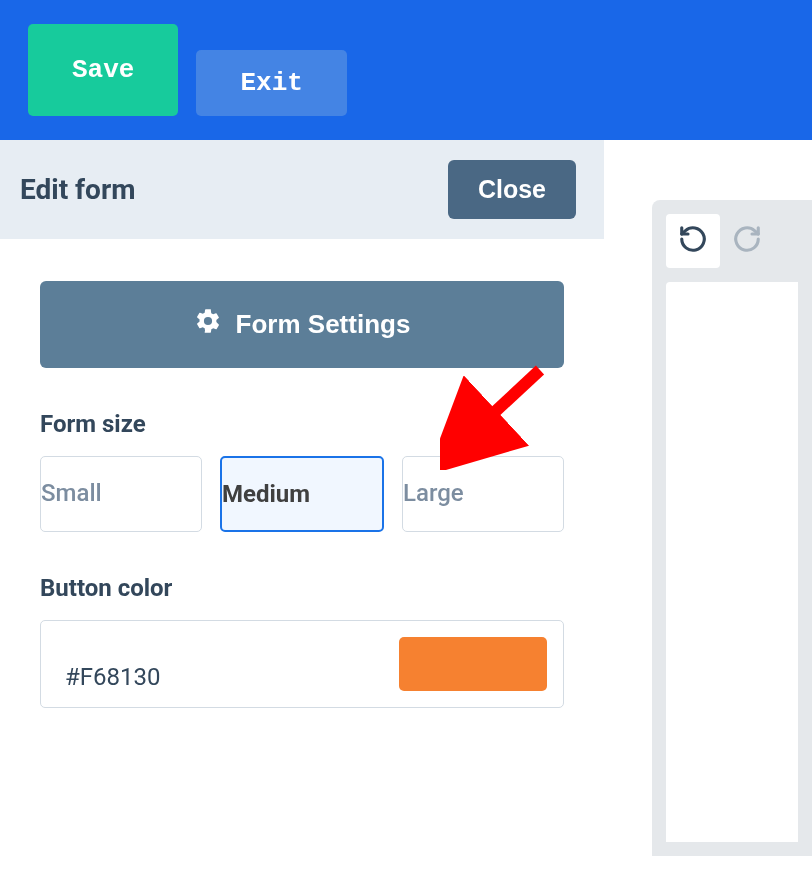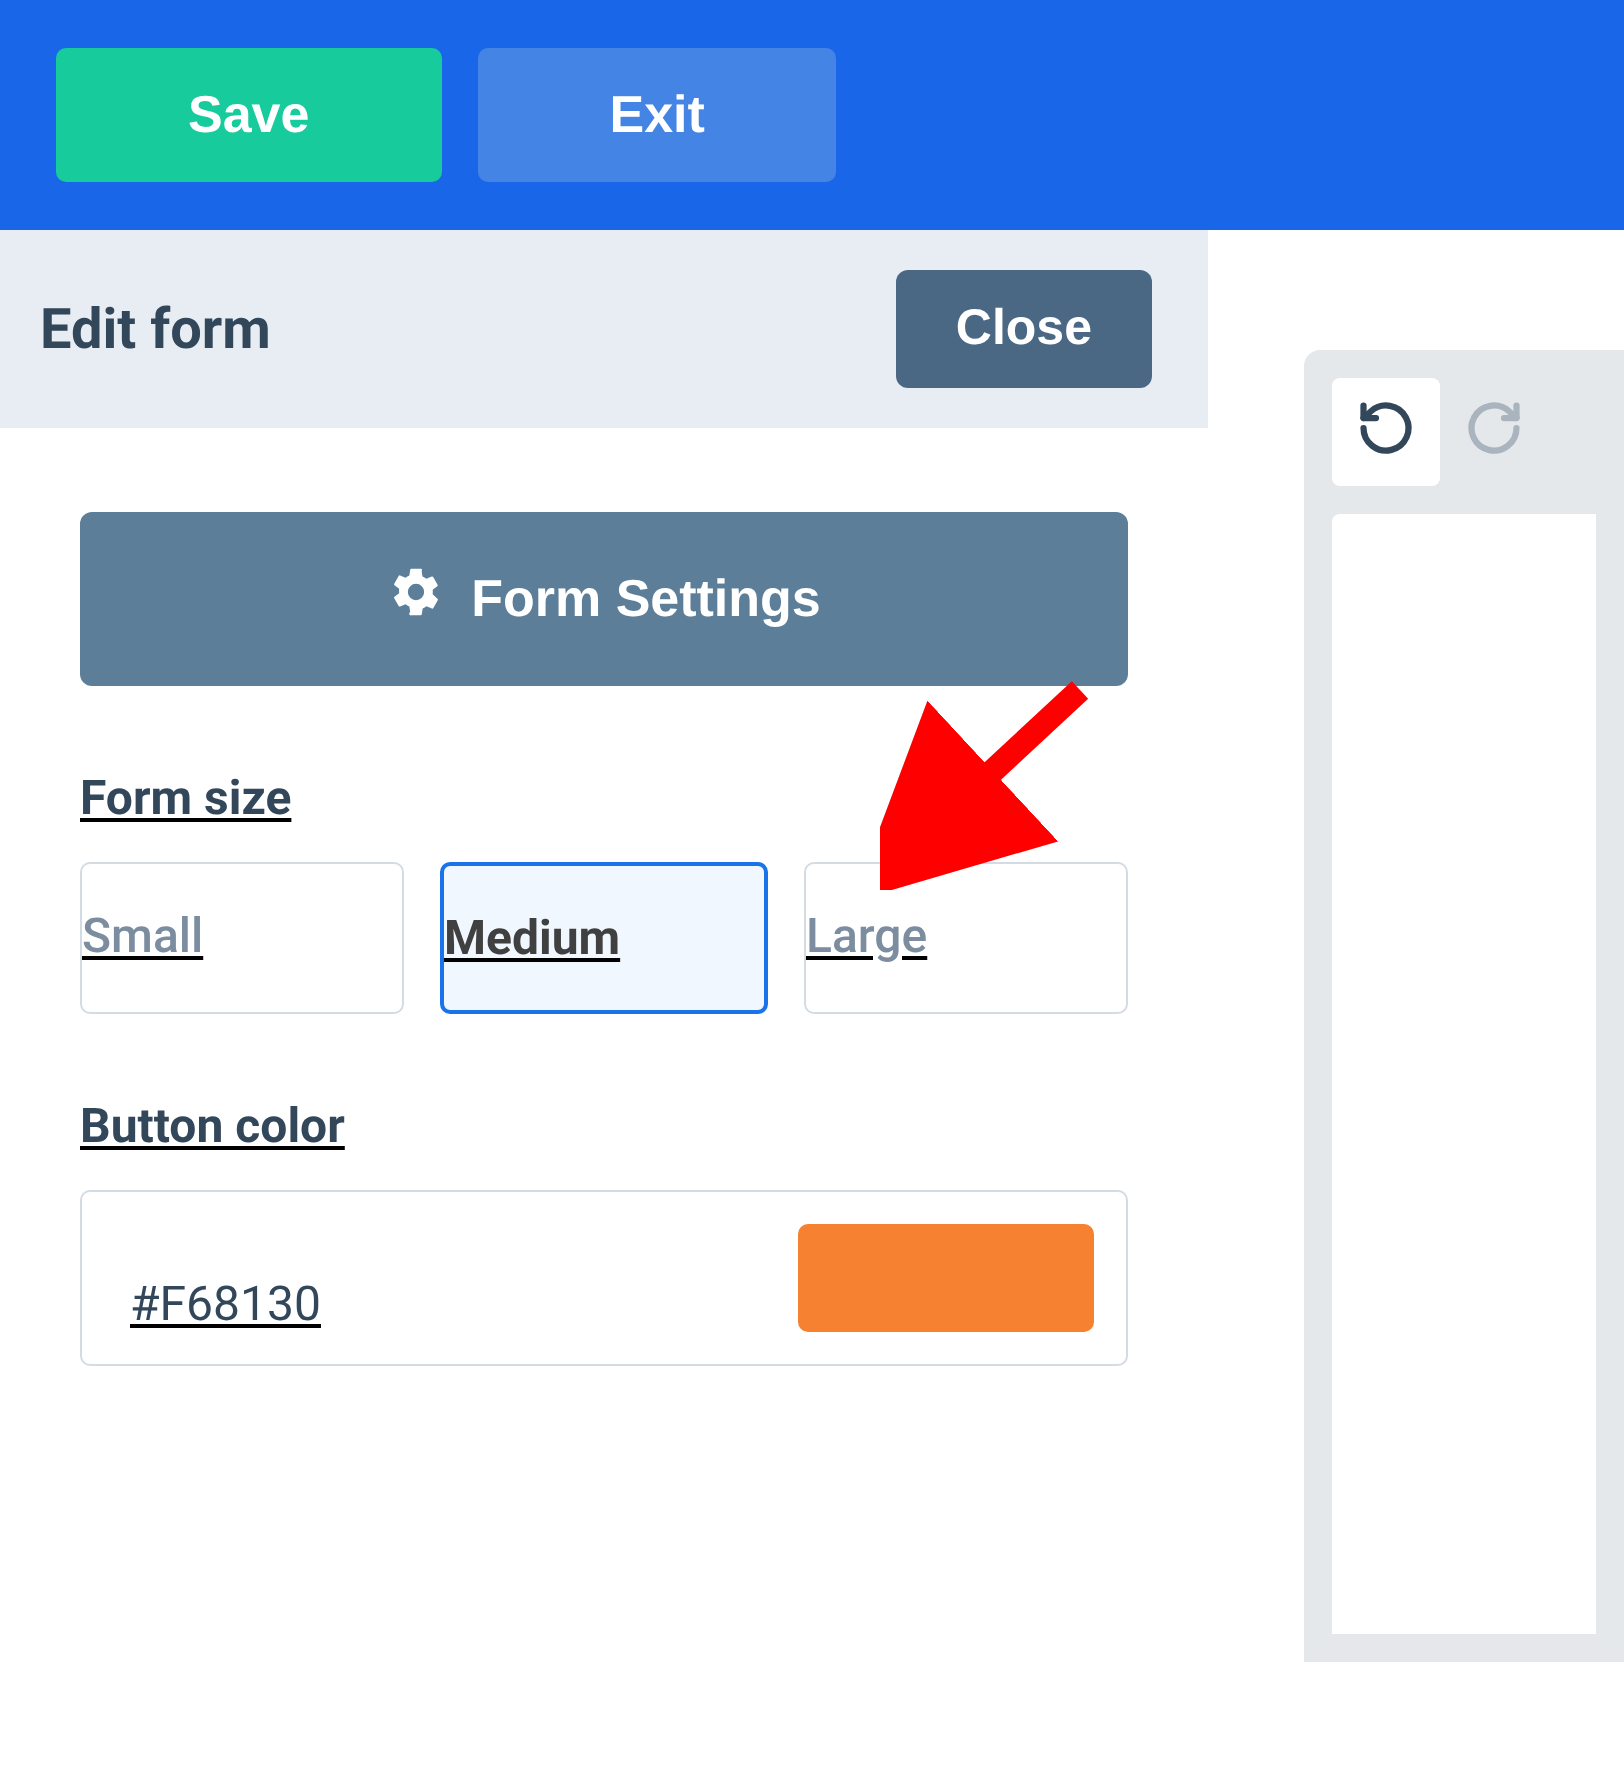--- a/index.html
+++ b/index.html
@@ -19,28 +19,30 @@
       padding: 24px 28px;
       display: flex;
       gap: 18px;
     }
     .btn {
       border: none;
       cursor: pointer;
       font-size: 26px;
       font-weight: 600;
       border-radius: 5px;
-      padding: 18px 66px;
+      padding: 18px 44px;
       color: #ffffff;
+      font-family: Liberation Mono, monospace;
     }
     .btn-save {
       background: #17cb9c;
     }
     .btn-exit {
       background: #4484e4;
+      margin-top: 26px;
     }
     .main-area {
       display: flex;
       height: calc(100% - 128px);
     }
     .left-panel {
       width: 604px;
       background: #ffffff;
       position: relative;
     }
@@ -85,21 +87,20 @@
       cursor: pointer;
       text-align: center;
     }
     .settings-btn svg {
       width: 28px;
       height: 28px;
       fill: #ffffff;
     }
     .field-group {
       margin-top: 42px;
-      text-decoration: underline;
     }
     .field-label {
       font-size: 24px;
       font-weight: 700;
       color: #33475b;
       margin-bottom: 18px;
     }
     .size-options {
       display: flex;
       gap: 18px;

